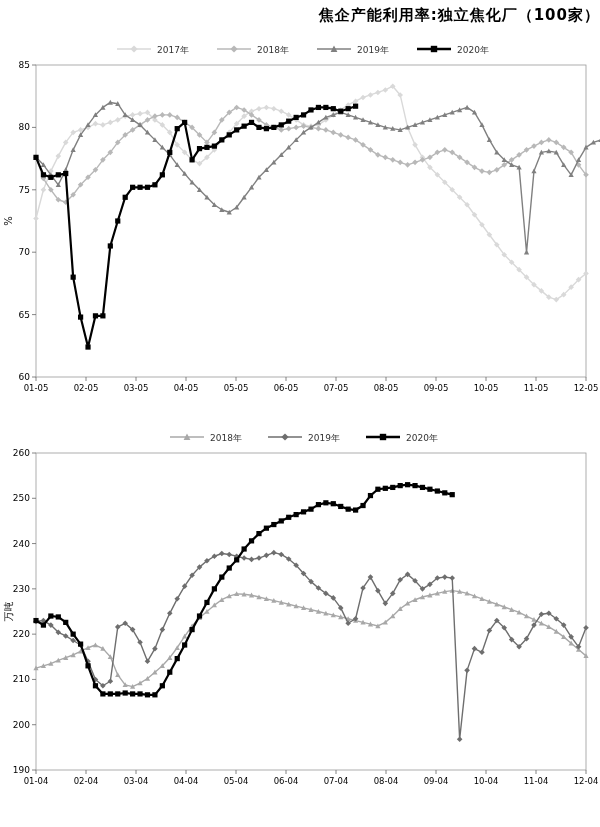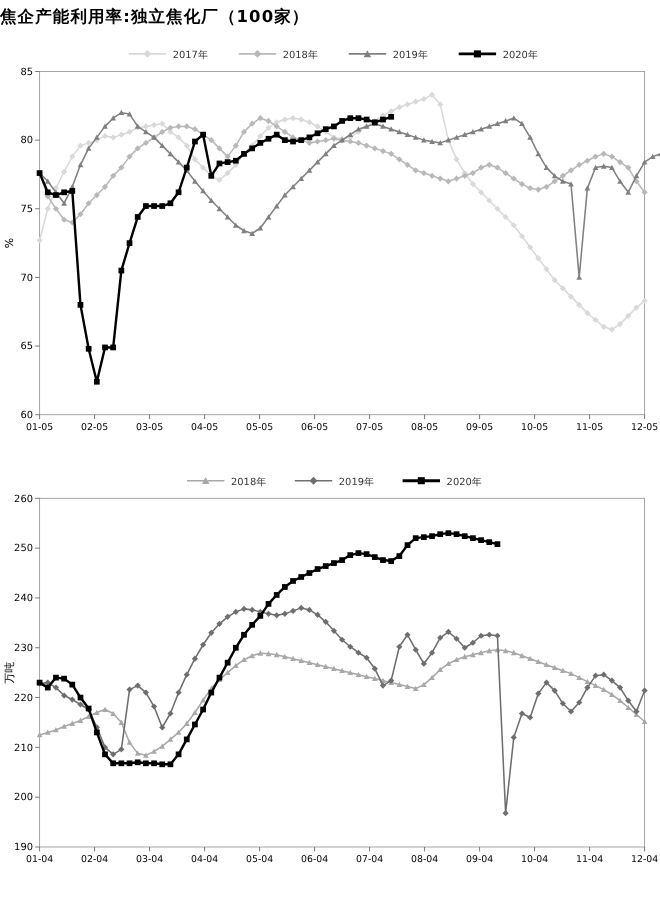--- a/index.html
+++ b/index.html
@@ -7,21 +7,21 @@
     width:600px;height:827px;
     background:#ffffff;
     font-family:"Liberation Sans", sans-serif;
     color:#000;
     overflow:hidden;
   }
   .chart-block{position:relative;width:600px;}
   #chart1{height:413px;}
   #chart2{height:414px;}
   .chart-title{
-    text-align:left;
+    text-align:right;
     font-family:"DejaVu Sans", sans-serif;
     font-weight:bold;
     font-size:15px;
     letter-spacing:1px;
     padding-top:6px;
     margin:0;
   }
   .plot-wrap{position:relative;width:584px;}
   svg{display:block;}
 </style>

